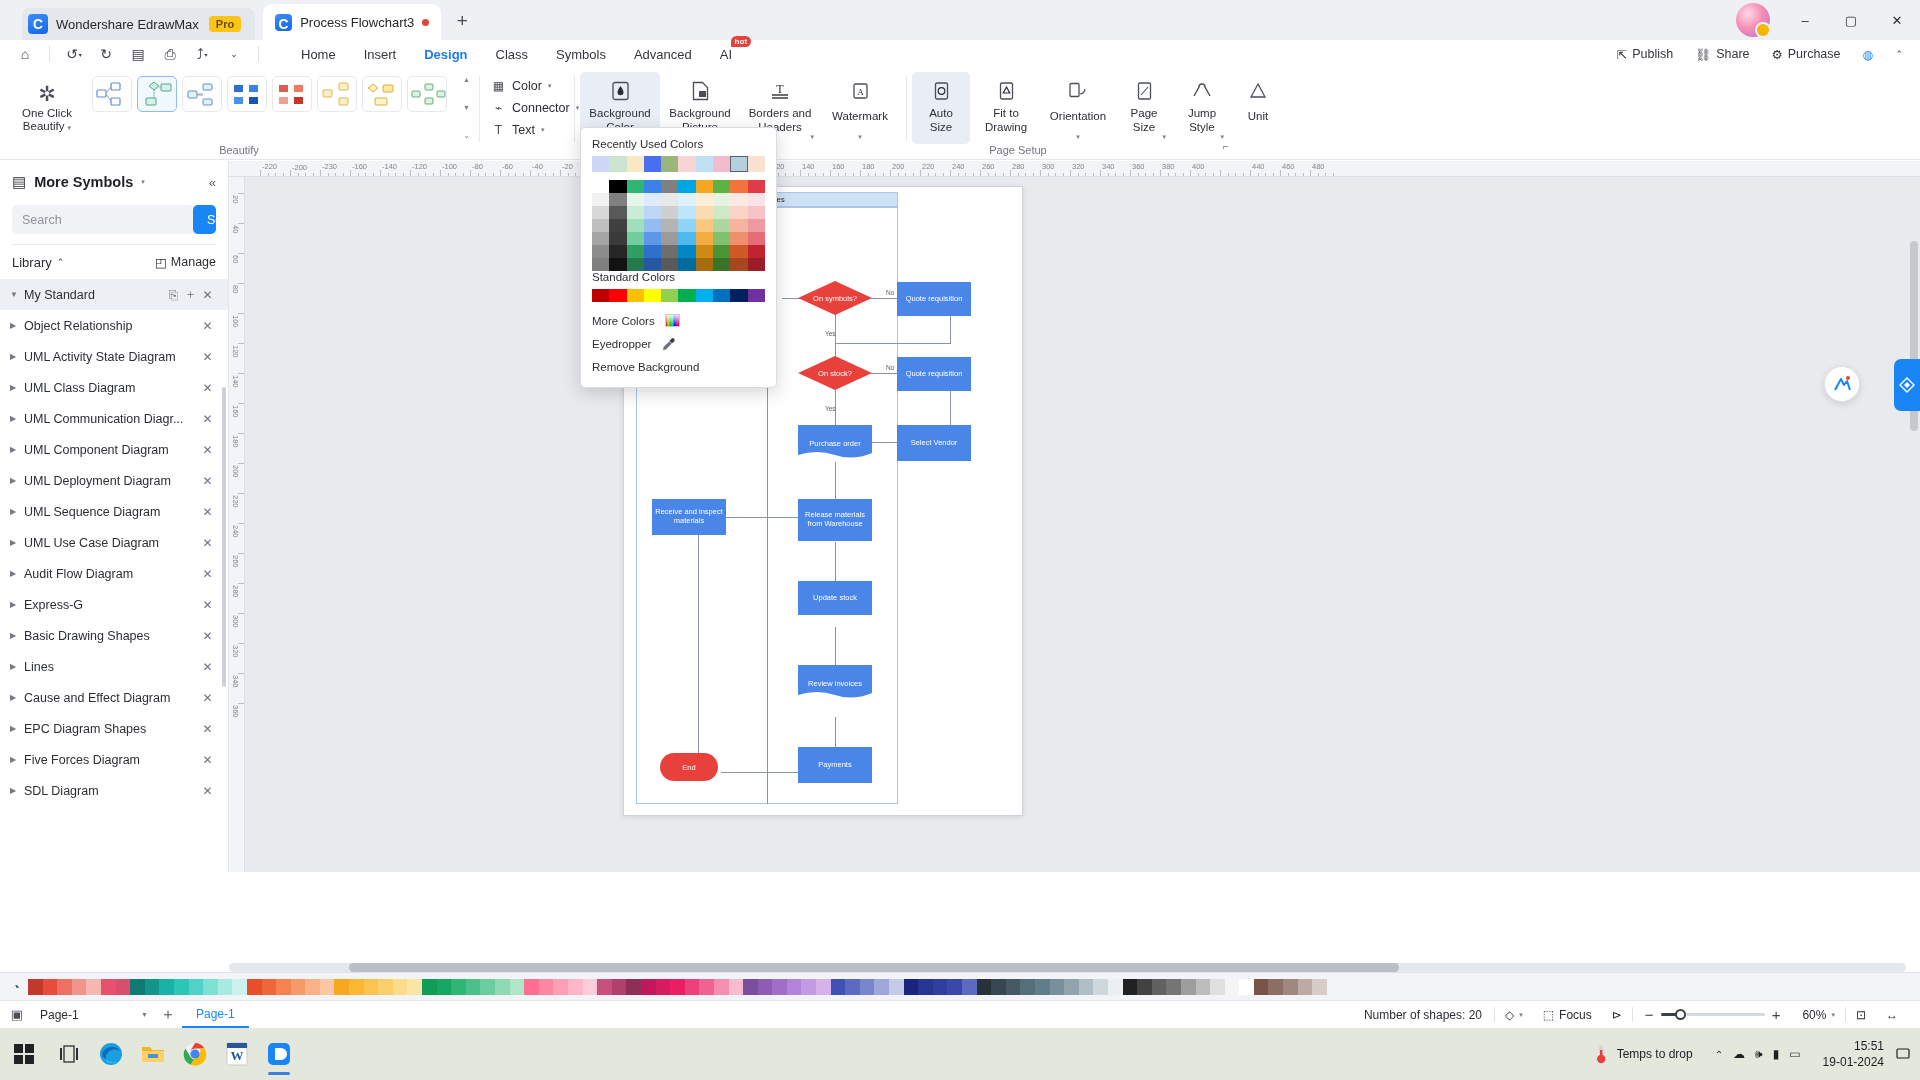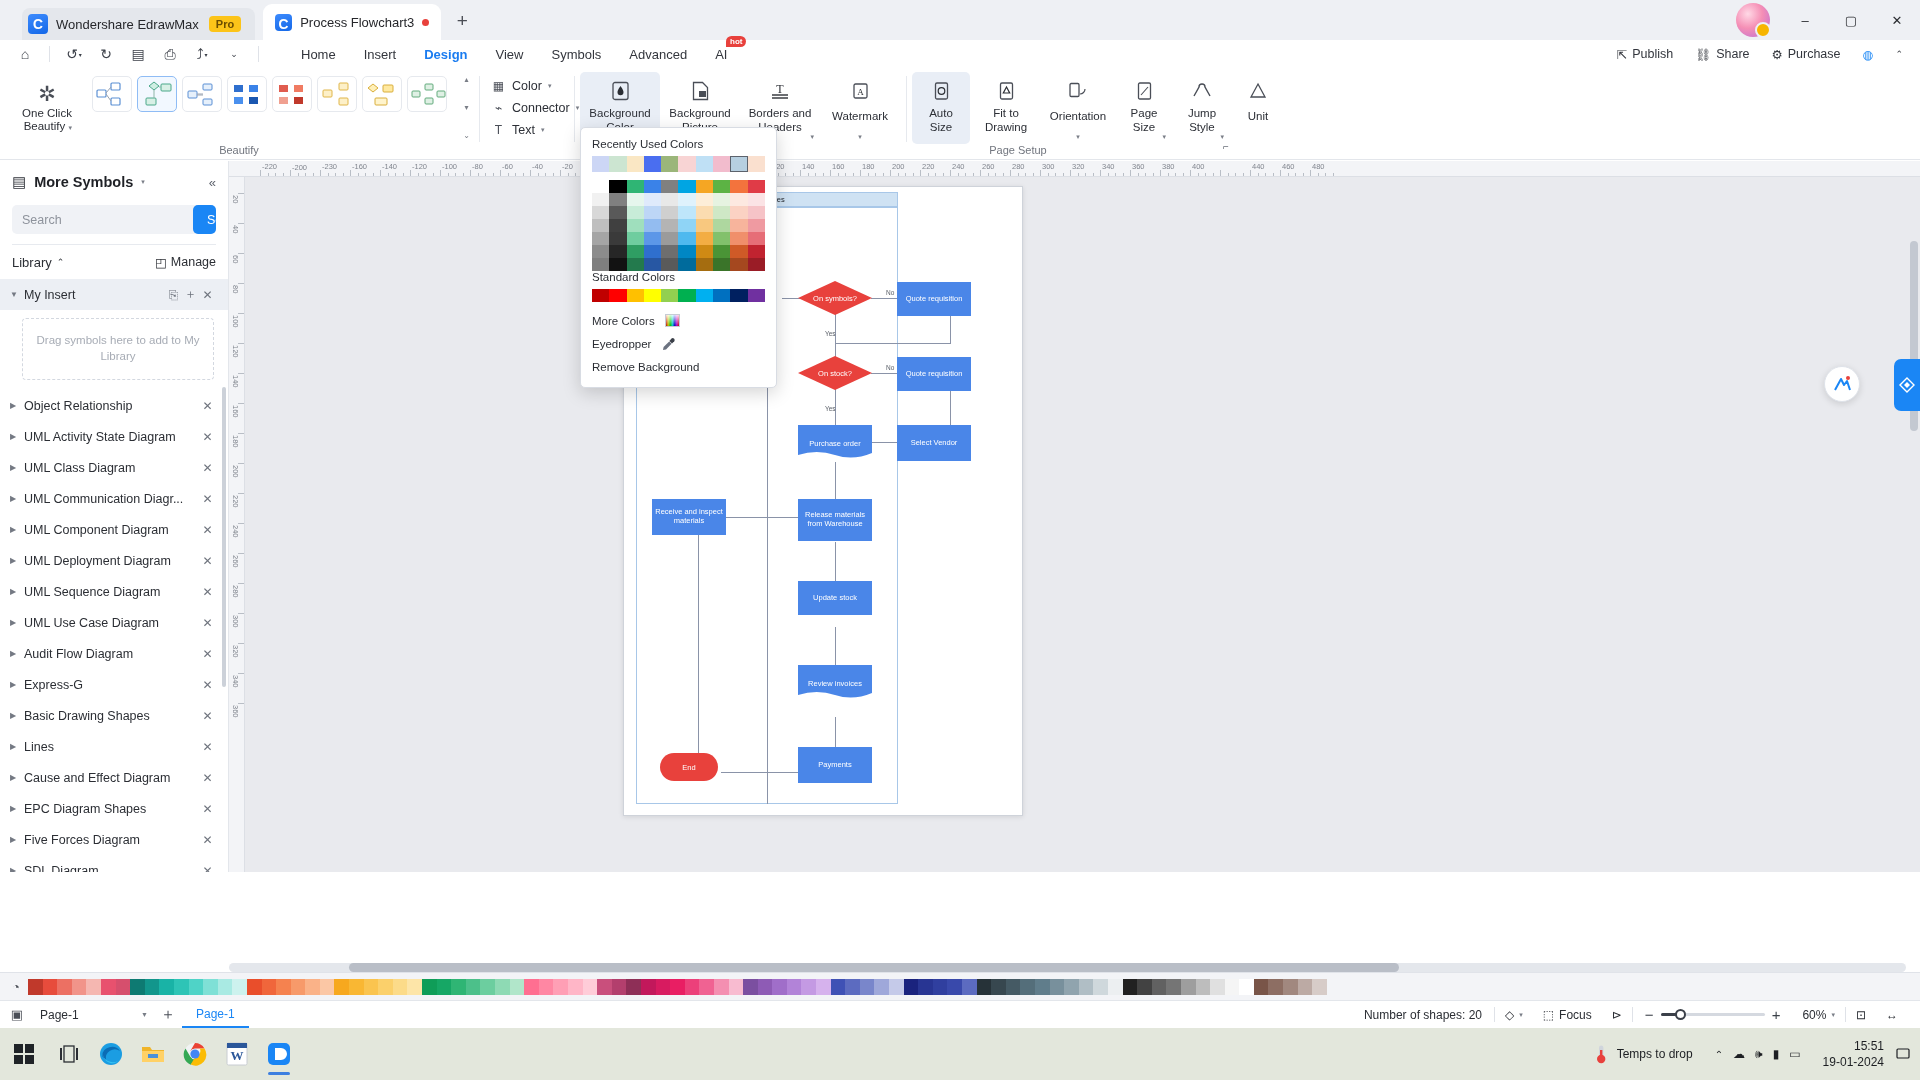--- a/index.html
+++ b/index.html
@@ -109,21 +109,21 @@
     font-size: 11px; color: #71757e;
   }
   .rib-sep { position: absolute; top: 8px; width: 1px; height: 66px; background: #e6e9ee; }
 
   .occ-btn {
     position: absolute; left: 8px; top: 6px; width: 78px; height: 68px;
     display: flex; flex-direction: column; align-items: center; justify-content: center;
     gap: 3px; border-radius: 5px; cursor: pointer;
   }
   .occ-star { font-size: 21px; color: #4a4e57; line-height: 1; }
-  .occ-lbl { font-size: 11.5px; color: #2c2f36; text-align: right; line-height: 1.15; }
+  .occ-lbl { font-size: 11.5px; color: #2c2f36; text-align: center; line-height: 1.15; }
 
   .beaut-strip { position: absolute; left: 92px; top: 8px; display: flex; gap: 5px; }
   .beaut-item {
     width: 40px; height: 36px; border-radius: 5px; border: 1px solid #e6e9ee;
     background: #fff; cursor: pointer; position: relative; overflow: hidden;
   }
   .beaut-item.sel { border-color: #8fbcf5; background: #f2f8ff; }
   .spin-col {
     position: absolute; left: 460px; top: 8px; width: 13px; height: 64px;
     display: flex; flex-direction: column; justify-content: space-between;
@@ -436,21 +436,21 @@
       <div class="qat-btn">⎙</div>
       <div class="qat-btn">⤴<span style="font-size:6px;margin-left:1px">▾</span></div>
       <div class="qat-btn" style="font-size:9px">⌄</div>
       <div class="vsep"></div>
     </div>
 
     <div class="menus">
       <div class="menu-item">Home</div>
       <div class="menu-item">Insert</div>
       <div class="menu-item active">Design</div>
-      <div class="menu-item">View</div>
+      <div class="menu-item">Class</div>
       <div class="menu-item">Symbols</div>
       <div class="menu-item">Advanced</div>
       <div class="menu-item">
         <span>AI</span>
         <span class="hot-badge">hot</span>
       </div>
     </div>
 
     <div class="menubar-right">
       <div class="mb-r-item">
@@ -740,27 +740,26 @@
       </span>
       <span class="lp-manage">
         <span>◰</span>
         <span>Manage</span>
       </span>
     </div>
 
     <div class="lp-list">
       <div class="lib-item sel">
         <span class="lib-tri">▼</span>
-        <span class="lib-name">My Insert</span>
+        <span class="lib-name">My Standard</span>
         <span class="lib-act">⎘</span>
         <span class="lib-act">＋</span>
         <span class="lib-act">✕</span>
       </div>
 
-      <div class="droparea">Drag symbols here to add to My Library</div>
 
       <div class="lib-item">
         <span class="lib-tri">▶</span>
         <span class="lib-name">Object Relationship</span>
         <span class="lib-act">✕</span>
       </div>
       <div class="lib-item">
         <span class="lib-tri">▶</span>
         <span class="lib-name">UML Activity State Diagram</span>
         <span class="lib-act">✕</span>

